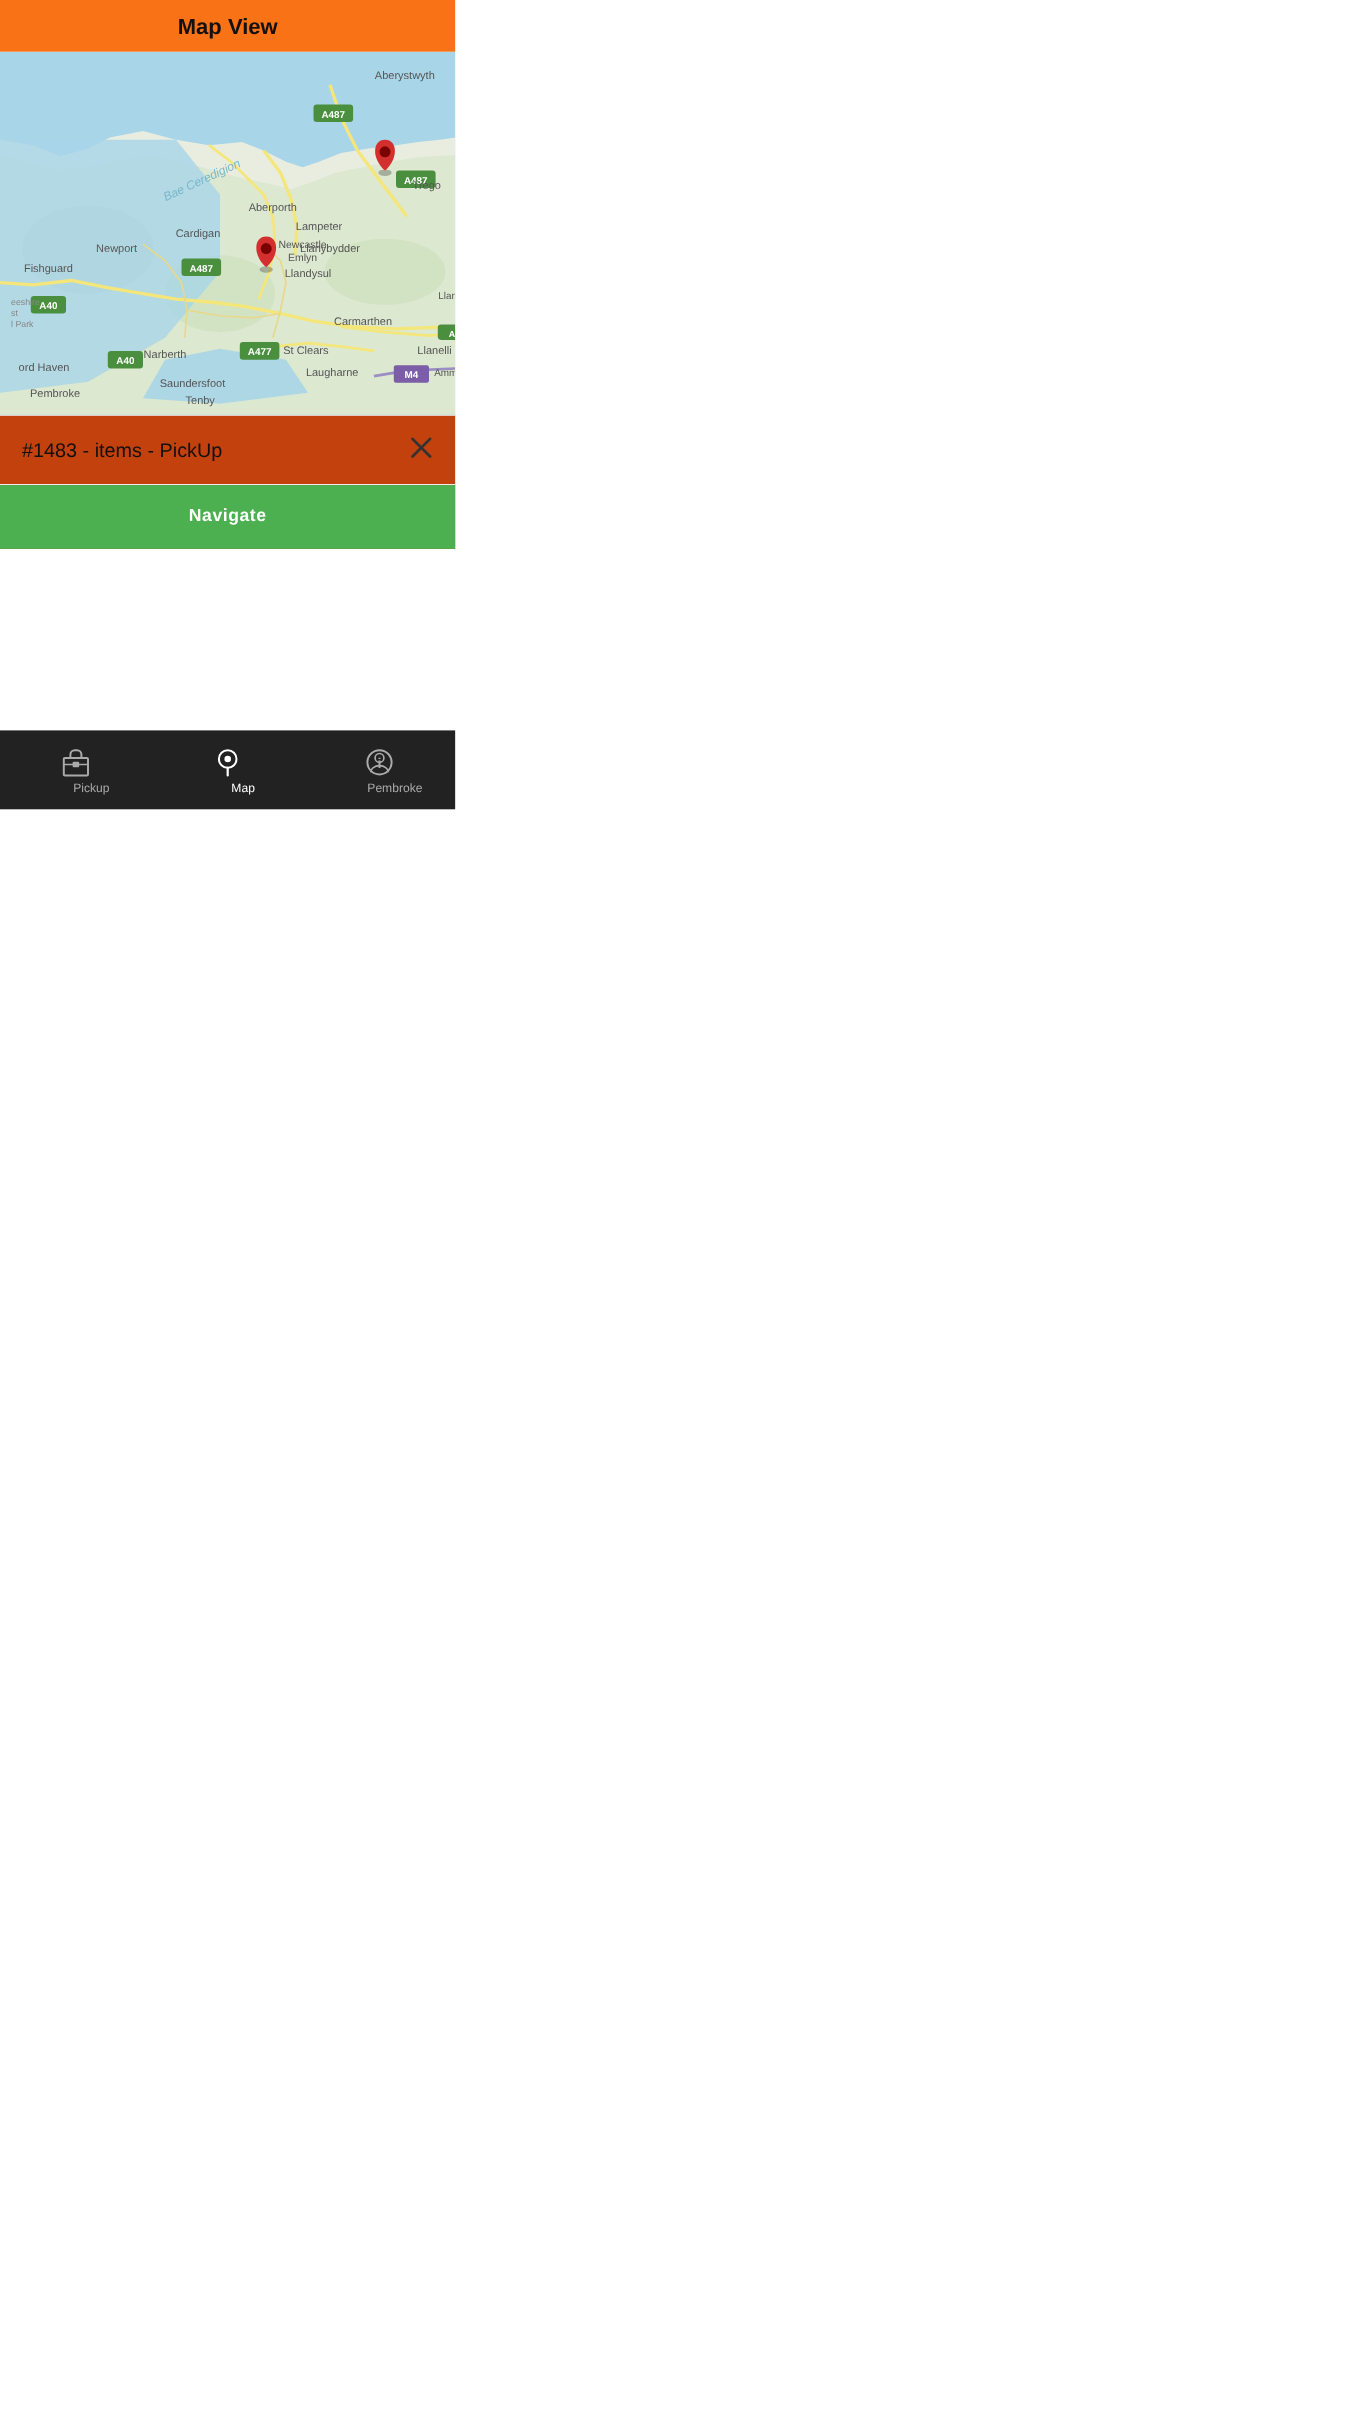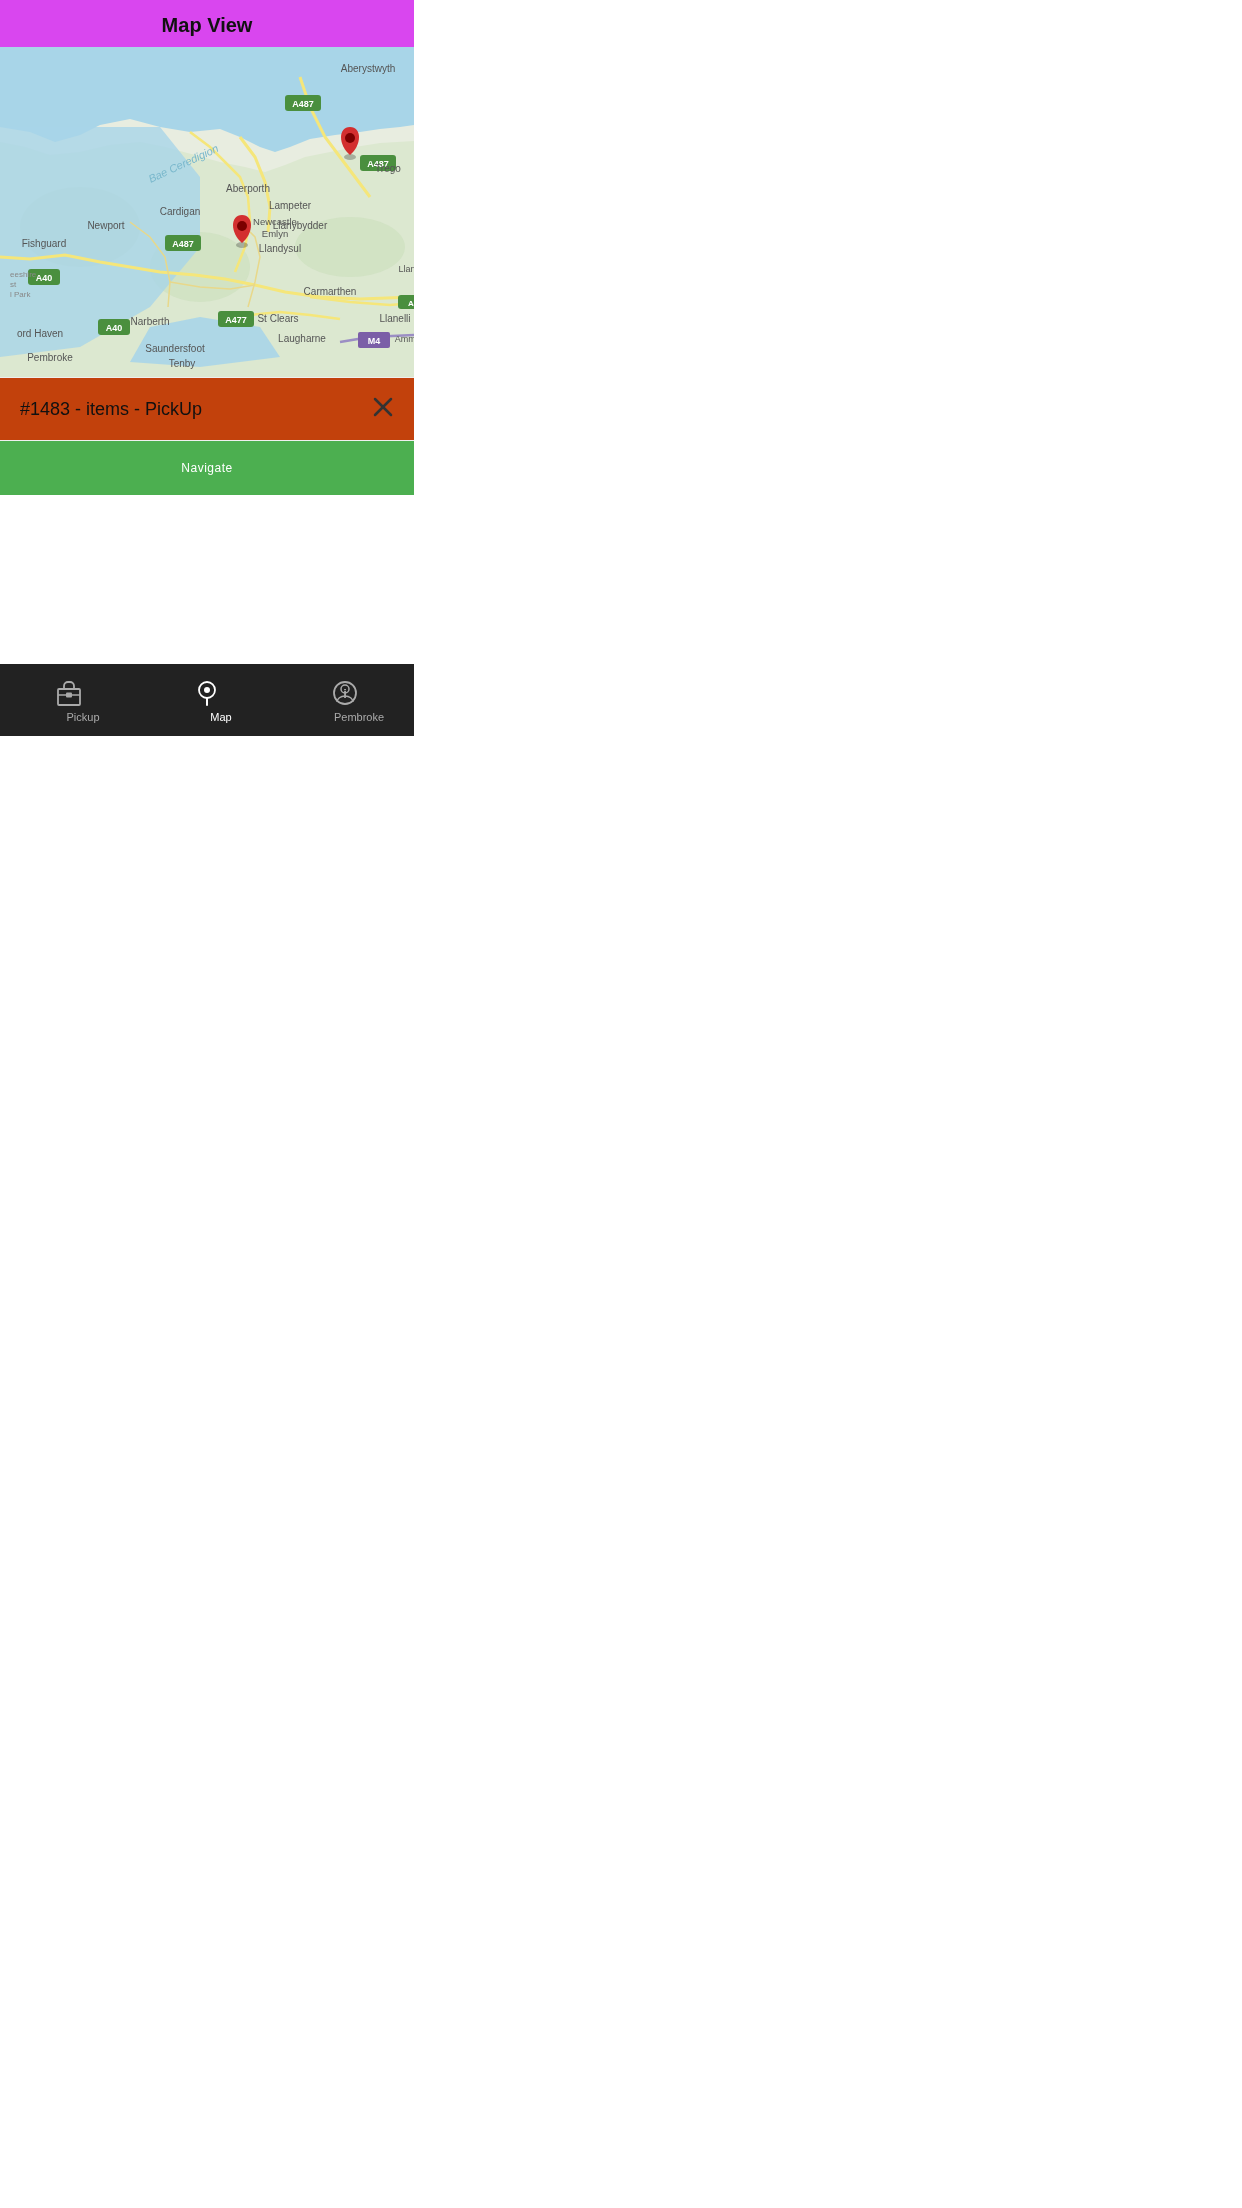--- a/index.html
+++ b/index.html
@@ -8,21 +8,21 @@
       width: 414px;
       height: 736px;
       font-family: -apple-system, BlinkMacSystemFont, 'Helvetica Neue', Arial, sans-serif;
       background: #fff;
       overflow: hidden;
       position: relative;
     }
 
     
     .header {
-      background: #d946ef;
+      background: #f97316;
       text-align: center;
       padding: 14px 0 10px;
       position: relative;
       z-index: 10;
     }
     .header-title {
       font-size: 20px;
       font-weight: 700;
       color: #111;
     }
@@ -70,22 +70,22 @@
       align-items: center;
       justify-content: center;
       color: #555;
     }
 
     
     .navigate-btn {
       width: 100%;
       background: #4caf50;
       color: #fff;
-      font-size: 12px;
-      font-weight: 400;
+      font-size: 16px;
+      font-weight: 700;
       border: none;
       padding: 20px 11px;
       cursor: pointer;
       letter-spacing: 0.5px;
     }
 
     
     .tab-bar {
       position: absolute;
       bottom: 0;

